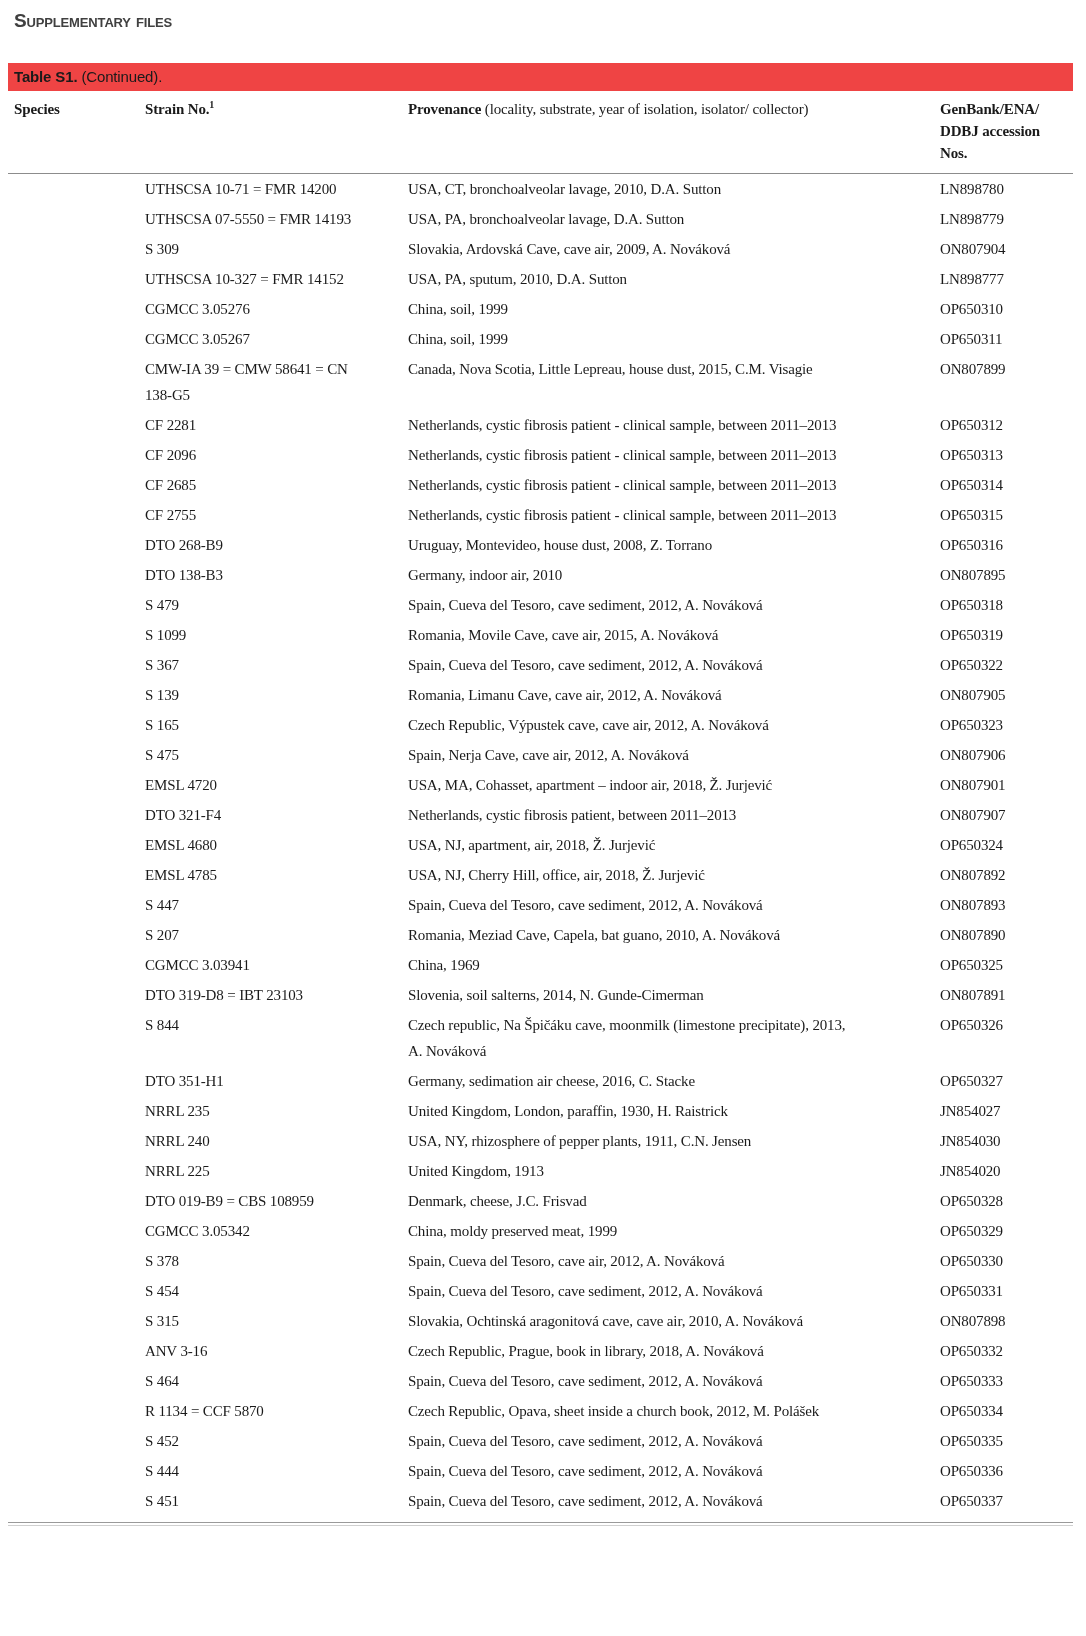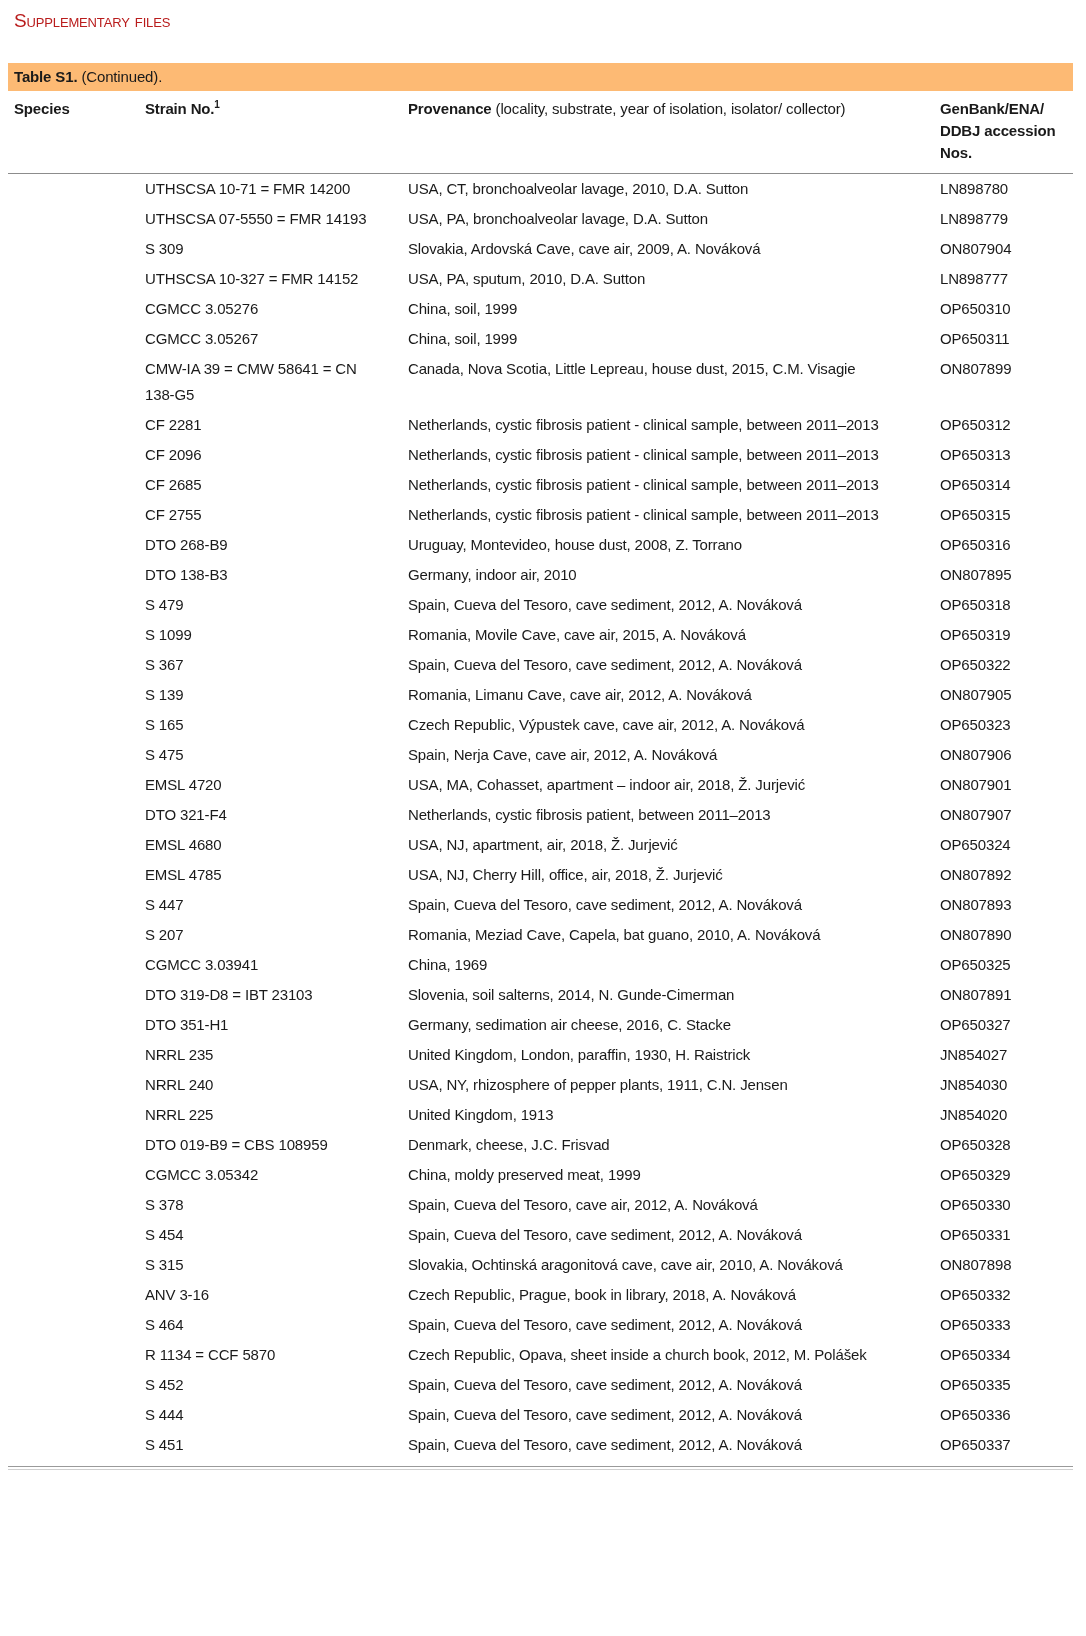--- a/index.html
+++ b/index.html
@@ -12,39 +12,40 @@
     height: 1636px;
     font-family: "Liberation Sans", sans-serif;
     color: #1a1a1a;
     letter-spacing: -0.15px;
     overflow: hidden;
   }
   .page-header {
     margin: 10px 0 0 14px;
     font-variant: small-caps;
     font-size: 19px;
-    font-weight: 400;
-    color: #b91c1c;
+    font-weight: 700;
+    color: #404040;
   }
   .caption-bar {
     margin: 31px 0 0 8px;
     width: 1065px;
     height: 28px;
-    background: #fdba74;
+    background: #ef4444;
     line-height: 28px;
     padding-left: 6px;
     box-sizing: border-box;
     font-size: 15px;
   }
   .caption-bar .b { font-weight: 700; }
   table {
     margin-left: 8px;
     width: 1065px;
     border-collapse: collapse;
     table-layout: fixed;
+    font-family: Liberation Serif, serif;
   }
   col.c-species    { width: 137px; }
   col.c-strain     { width: 263px; }
   col.c-provenance { width: 532px; }
   col.c-accession  { width: 133px; }
   thead th {
     text-align: left;
     vertical-align: top;
     font-size: 15px;
     font-weight: 700;
@@ -252,20 +253,27 @@
         <td>OP650325</td>
       </tr>
       <tr>
         <td></td>
         <td>DTO 319-D8 = IBT 23103</td>
         <td>Slovenia, soil salterns, 2014, N. Gunde-Cimerman</td>
         <td>ON807891</td>
       </tr>
       <tr>
         <td></td>
+        <td>S 844</td>
+        <td>Czech republic, Na Špičáku cave, moonmilk (limestone precipitate), 2013,
+A. Nováková</td>
+        <td>OP650326</td>
+      </tr>
+      <tr>
+        <td></td>
         <td>DTO 351-H1</td>
         <td>Germany, sedimation air cheese, 2016, C. Stacke</td>
         <td>OP650327</td>
       </tr>
       <tr>
         <td></td>
         <td>NRRL 235</td>
         <td>United Kingdom, London, paraffin, 1930, H. Raistrick</td>
         <td>JN854027</td>
       </tr>

